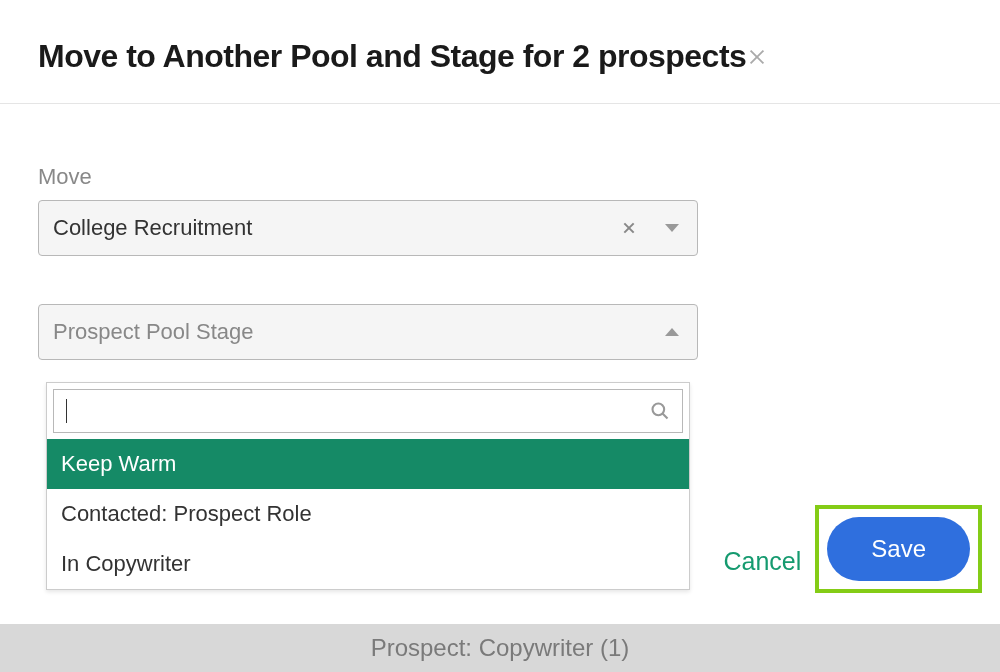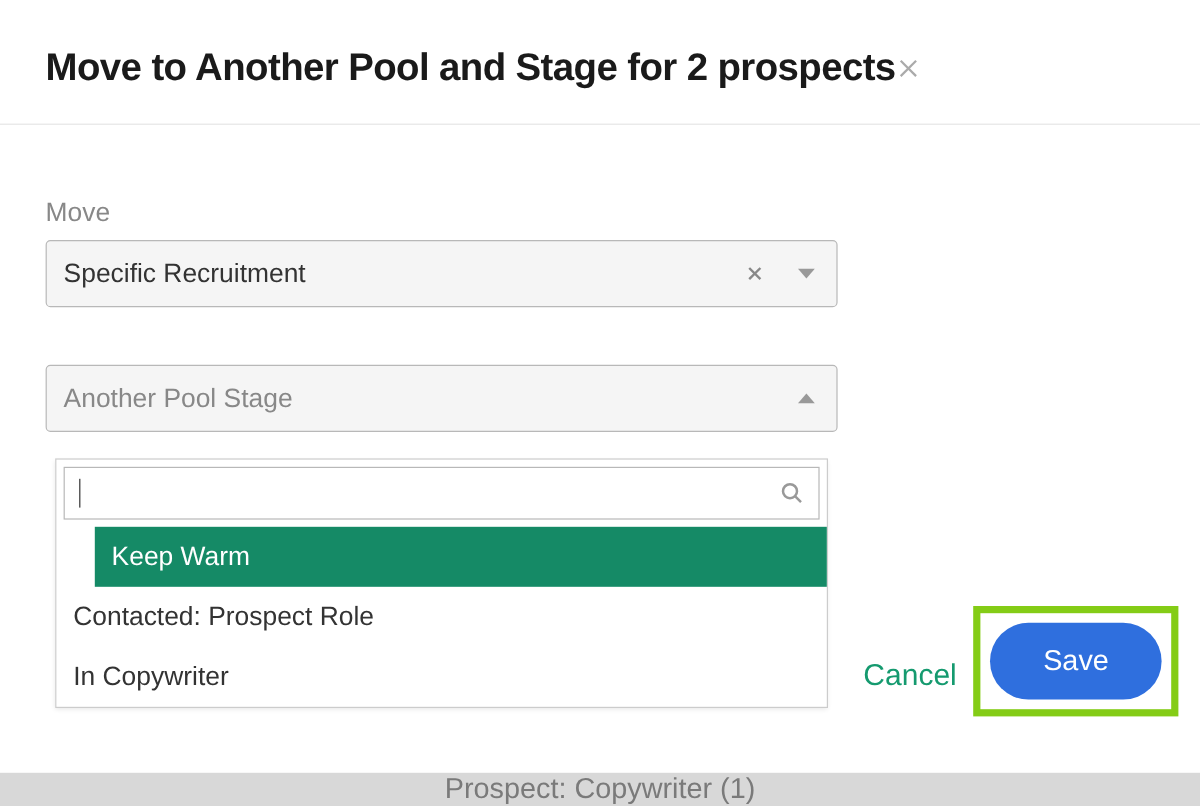--- a/index.html
+++ b/index.html
@@ -125,59 +125,58 @@
     }
     .option {
       padding: 12px 14px;
       font-size: 22px;
       color: #333;
       cursor: pointer;
     }
     .option.highlighted {
       background: #158a66;
       color: #fff;
-      margin-left: 32px;
     }
     .footer-actions {
       position: absolute;
       right: 18px;
       top: 505px;
       display: flex;
       align-items: center;
       gap: 8px;
     }
     .cancel-link {
       font-size: 25px;
       color: #159a6f;
       cursor: pointer;
       margin-right: 6px;
       margin-top: 25px;
     }
     .save-highlight {
-      border: 6px solid #84cc16;
+      border: 4px solid #84cc16;
       padding: 8px;
       display: flex;
       align-items: center;
       justify-content: center;
     }
     .save-button {
       background: #2f6fde;
       color: #fff;
       border: none;
       border-radius: 34px;
       padding: 18px 44px;
       font-size: 24px;
       cursor: pointer;
     }
     .bottom-strip {
       position: absolute;
       bottom: 0;
       left: 0;
       right: 0;
-      height: 28px;
+      height: 48px;
       background: #d8d8d8;
       display: flex;
       align-items: center;
       justify-content: center;
     }
     .bottom-text {
       font-size: 24px;
       color: #7a7a7a;
     }
     .cursor-line {
@@ -195,32 +194,32 @@
     <line x1="5" y1="5" x2="19" y2="19"></line>
     <line x1="19" y1="5" x2="5" y2="19"></line>
   </svg>
 </div>
 
 <div class="modal-body">
 
   <div class="field-group">
     <div class="field-label">Move</div>
     <div class="select-box">
-      <span class="select-value">Specific Recruitment</span>
+      <span class="select-value">College Recruitment</span>
       <svg class="clear-icon" viewBox="0 0 24 24" fill="none" stroke="currentColor" stroke-width="3">
         <line x1="5" y1="5" x2="19" y2="19"></line>
         <line x1="19" y1="5" x2="5" y2="19"></line>
       </svg>
       <div class="triangle-down"></div>
     </div>
   </div>
 
   <div class="field-group">
     <div class="select-box">
-      <span class="select-placeholder">Another Pool Stage</span>
+      <span class="select-placeholder">Prospect Pool Stage</span>
       <div class="triangle-up"></div>
     </div>
   </div>
 
   <div class="dropdown-panel">
     <div class="search-wrap">
       <div class="search-input-box">
         <span class="cursor-line"></span>
         <input class="search-input" type="text" value="" style="">
         <svg class="search-icon" viewBox="0 0 24 24" fill="none" stroke="currentColor" stroke-width="2.5">

